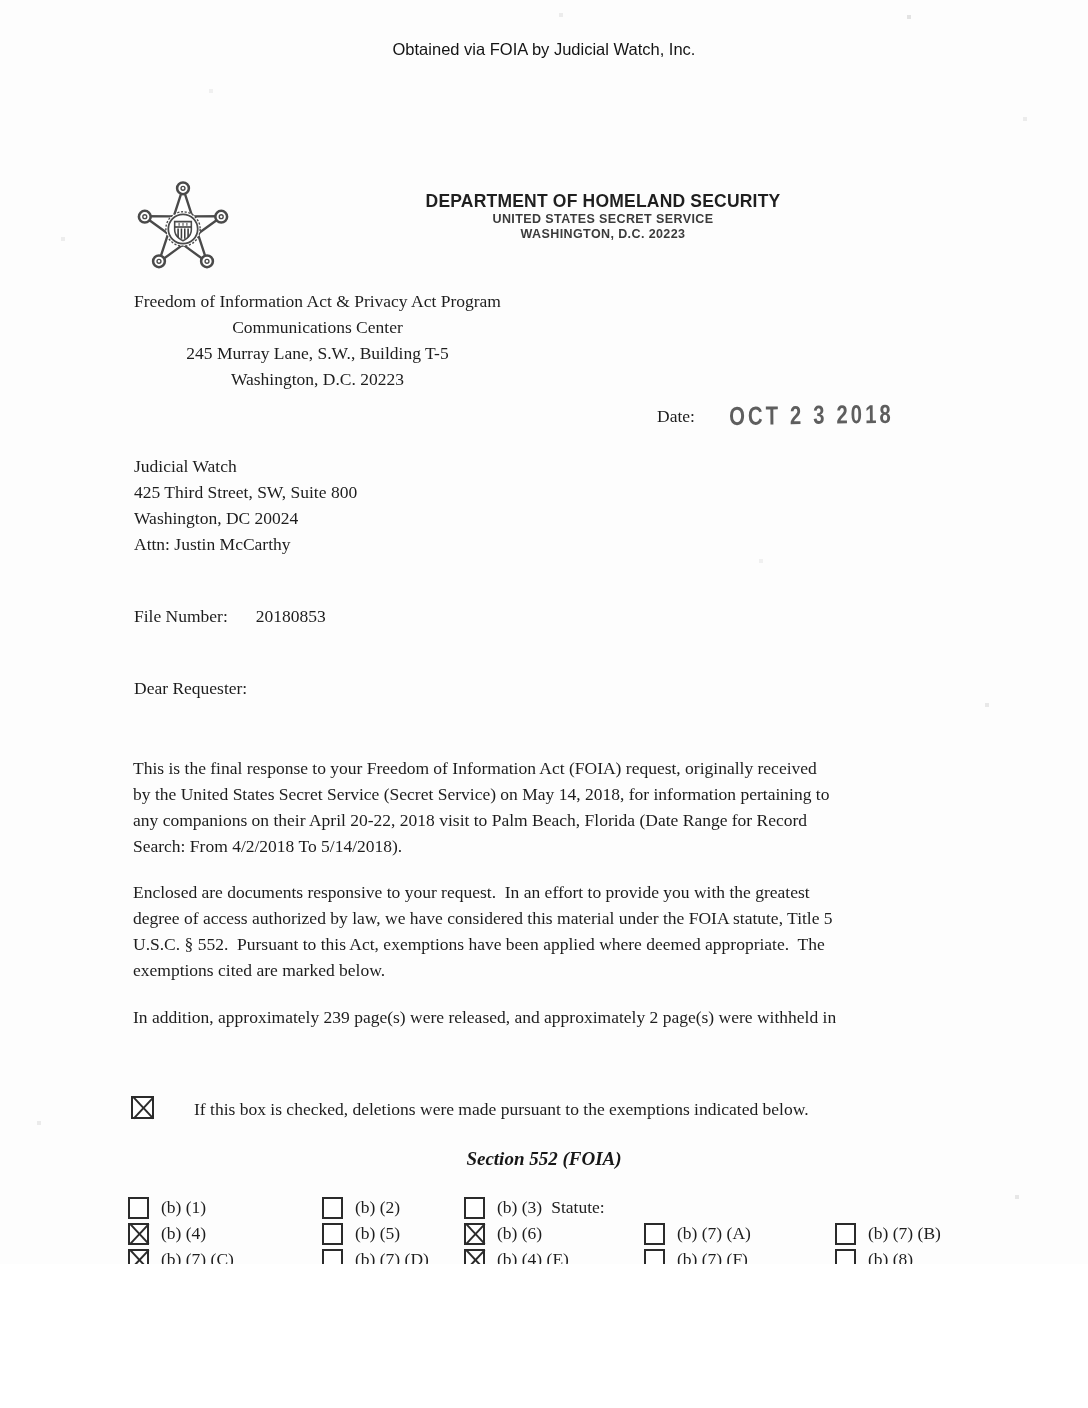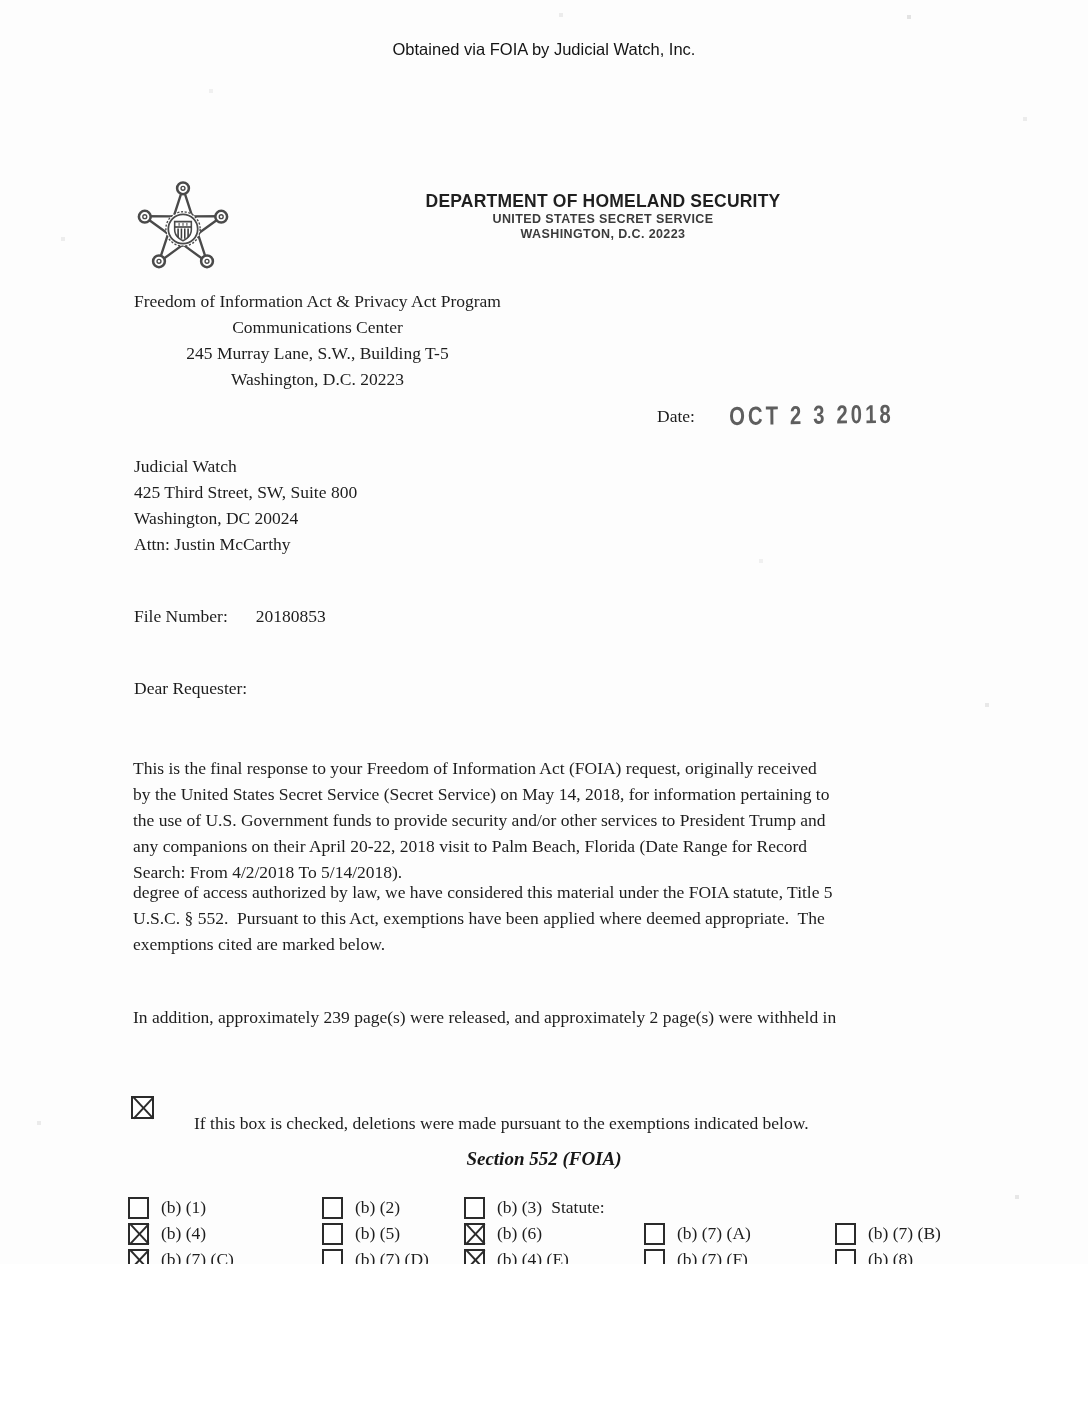--- a/index.html
+++ b/index.html
@@ -59,21 +59,21 @@
   }
   .cb-big{width:19px;height:19px;}
   .checkbox.checked::before,.checkbox.checked::after{
     content:"";position:absolute;left:50%;top:50%;
     width:27px;height:2px;background:#2b2b2b;margin-left:-13px;margin-top:-1px;
   }
   .cb-big.checked::before,.cb-big.checked::after{width:29px;margin-left:-14px;}
   .checkbox.checked::before{transform:rotate(47deg);}
   .checkbox.checked::after{transform:rotate(-47deg);}
   .noticeRow{left:131px;top:1096px;display:flex;align-items:flex-start;}
-  .noticeText{margin-left:40px;font-size:17.5px;line-height:24px;white-space:pre-wrap;margin-top:15px;text-align:center;}
+  .noticeText{margin-left:40px;font-size:17.5px;line-height:24px;white-space:pre-wrap;margin-top:1px;text-align:center;}
   .sectionHeading{
     left:0;right:0;top:1148px;text-align:center;
     font-size:19px;font-weight:bold;font-style:italic;color:#171717;
   }
   
   .cell{position:absolute;display:flex;align-items:flex-start;}
   .cell .xlabel{margin-left:12px;font-size:17.5px;line-height:21px;white-space:pre;}
   .cell .statute{margin-left:9px;font-size:17.5px;line-height:21px;white-space:pre;}
   .c1{left:128px;} .c2{left:322px;} .c3{left:464px;} .c4{left:644px;} .c5{left:835px;}
   .r1{top:1197px;} .r2{top:1223px;} .r3{top:1249px;}
@@ -152,26 +152,26 @@
 
   <div class="abs fileRow">
     <span>File Number:</span><span class="fileVal">20180853</span>
   </div>
 
   <div class="abs salutation">Dear Requester:</div>
 
   <div class="abs para p1">
     <div class="textline">This is the final response to your Freedom of Information Act (FOIA) request, originally received</div>
     <div class="textline">by the United States Secret Service (Secret Service) on May 14, 2018, for information pertaining to</div>
-    <div class="textline">the use of U.S. Government funds to provide security and/or other services to President Trump and</div>
     <div class="textline">any companions on their April 20-22, 2018 visit to Palm Beach, Florida (Date Range for Record</div>
     <div class="textline">Search: From 4/2/2018 To 5/14/2018).</div>
   </div>
 
   <div class="abs para p2">
+    <div class="textline">Enclosed are documents responsive to your request.  In an effort to provide you with the greatest</div>
     <div class="textline">degree of access authorized by law, we have considered this material under the FOIA statute, Title 5</div>
     <div class="textline">U.S.C. § 552.  Pursuant to this Act, exemptions have been applied where deemed appropriate.  The</div>
     <div class="textline">exemptions cited are marked below.</div>
   </div>
 
   <div class="abs para p3">
     <div class="textline">In addition, approximately 239 page(s) were released, and approximately 2 page(s) were withheld in</div>
   </div>
 
   <div class="abs noticeRow">

